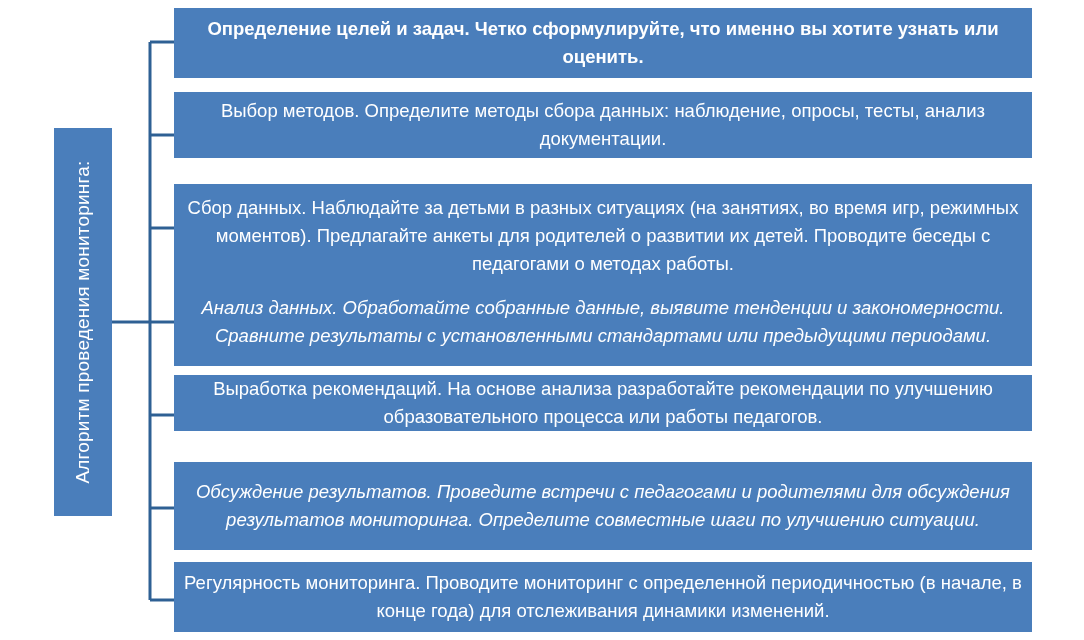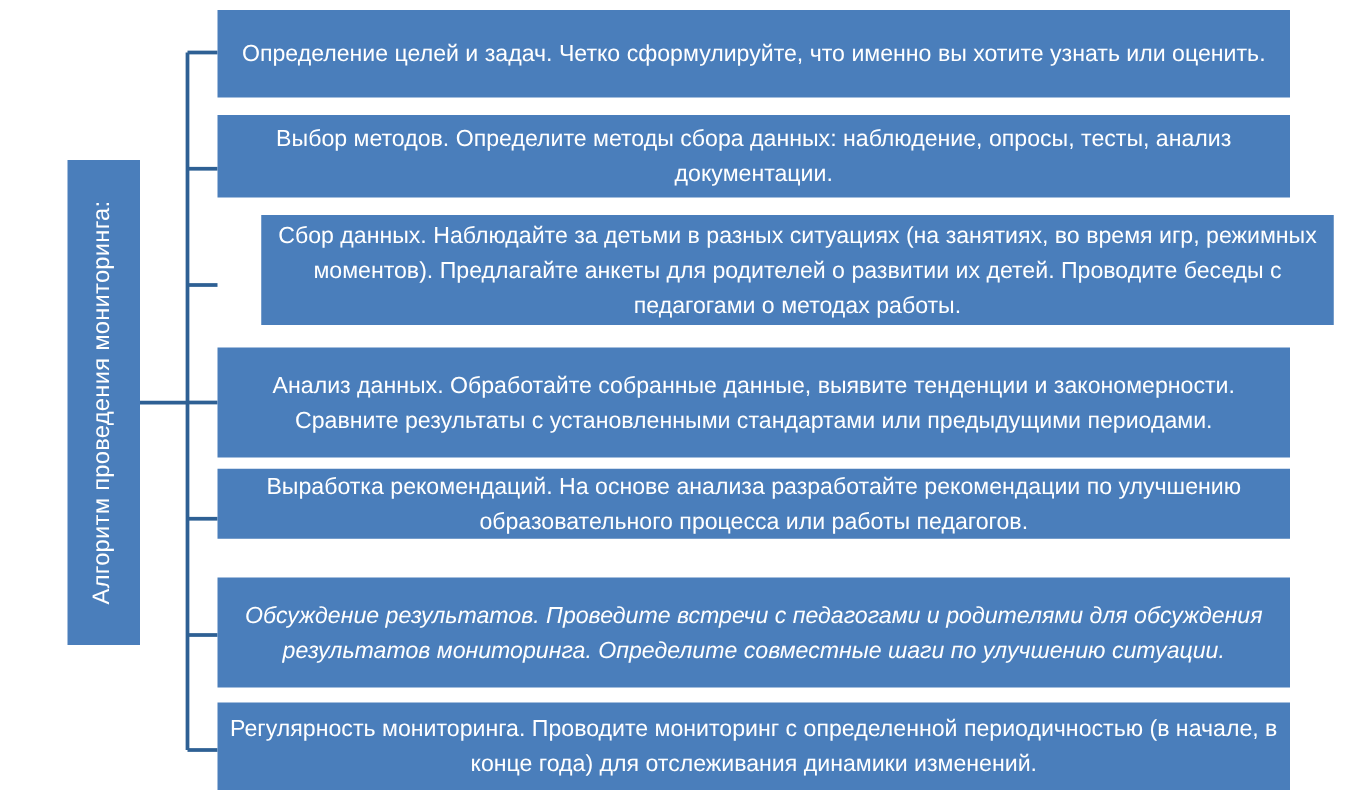--- a/index.html
+++ b/index.html
@@ -94,33 +94,33 @@
     <line x1="150" y1="135" x2="174" y2="135" stroke="#2e6094" stroke-width="3"></line>
     <line x1="150" y1="228" x2="174" y2="228" stroke="#2e6094" stroke-width="3"></line>
     <line x1="150" y1="322" x2="174" y2="322" stroke="#2e6094" stroke-width="3"></line>
     <line x1="150" y1="415" x2="174" y2="415" stroke="#2e6094" stroke-width="3"></line>
     <line x1="150" y1="508" x2="174" y2="508" stroke="#2e6094" stroke-width="3"></line>
     <line x1="150" y1="600" x2="174" y2="600" stroke="#2e6094" stroke-width="3"></line>
   </svg>
 
   <div class="steps">
 
-    <div class="step-box" style="top:8px; height:70px;">
+    <div class="step-box" style="top:8px; height:70px;font-weight:bold;">
       <div class="step-text">Определение целей и задач. Четко сформулируйте, что именно вы хотите узнать или оценить.</div>
     </div>
 
     <div class="step-box" style="top:92px; height:66px;">
       <div class="step-text">Выбор методов. Определите методы сбора данных: наблюдение, опросы, тесты, анализ документации.</div>
     </div>
 
-    <div class="step-box" style="top:172px; height:88px;margin-left:35px;">
+    <div class="step-box" style="top:184px; height:104px;">
       <div class="step-text">Сбор данных. Наблюдайте за детьми в разных ситуациях (на занятиях, во время игр, режимных моментов).  Предлагайте анкеты для родителей о развитии их детей. Проводите беседы с педагогами о методах работы.</div>
     </div>
 
-    <div class="step-box" style="top:278px; height:88px;">
+    <div class="step-box" style="top:278px; height:88px;font-style:italic;">
       <div class="step-text">Анализ данных. Обработайте собранные данные, выявите тенденции  и закономерности. Сравните результаты с установленными стандартами или предыдущими периодами.</div>
     </div>
 
     <div class="step-box" style="top:375px; height:56px;">
       <div class="step-text">Выработка рекомендаций. На основе анализа разработайте рекомендации по улучшению образовательного процесса или работы педагогов.</div>
     </div>
 
     <div class="step-box" style="top:462px; height:88px;font-style:italic;">
       <div class="step-text">Обсуждение результатов. Проведите встречи с педагогами и родителями для обсуждения результатов мониторинга. Определите совместные шаги по улучшению ситуации.</div>
     </div>

